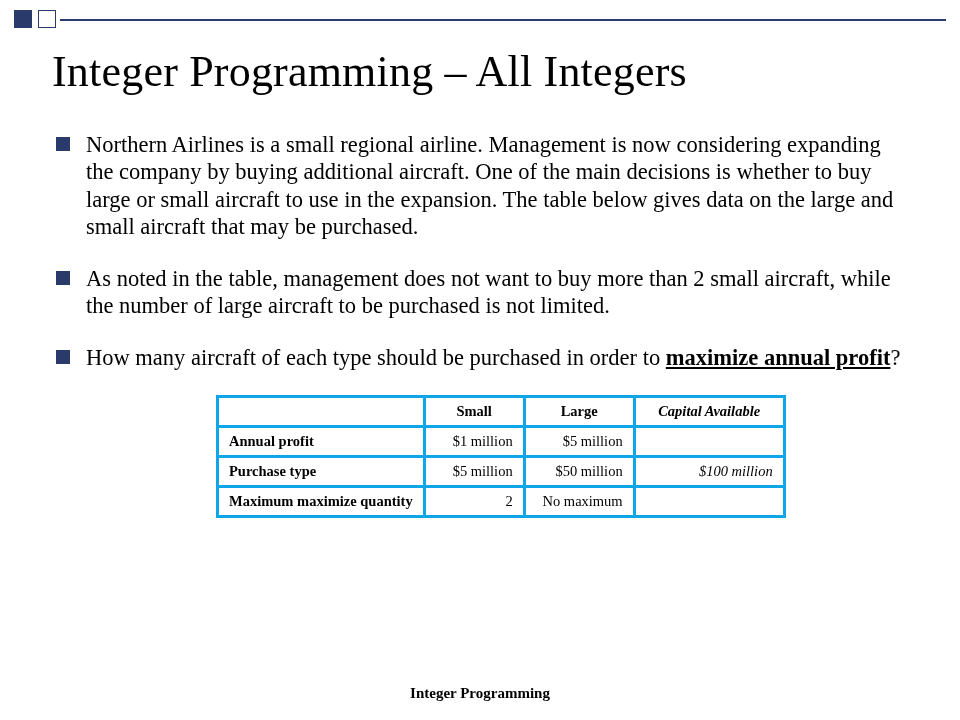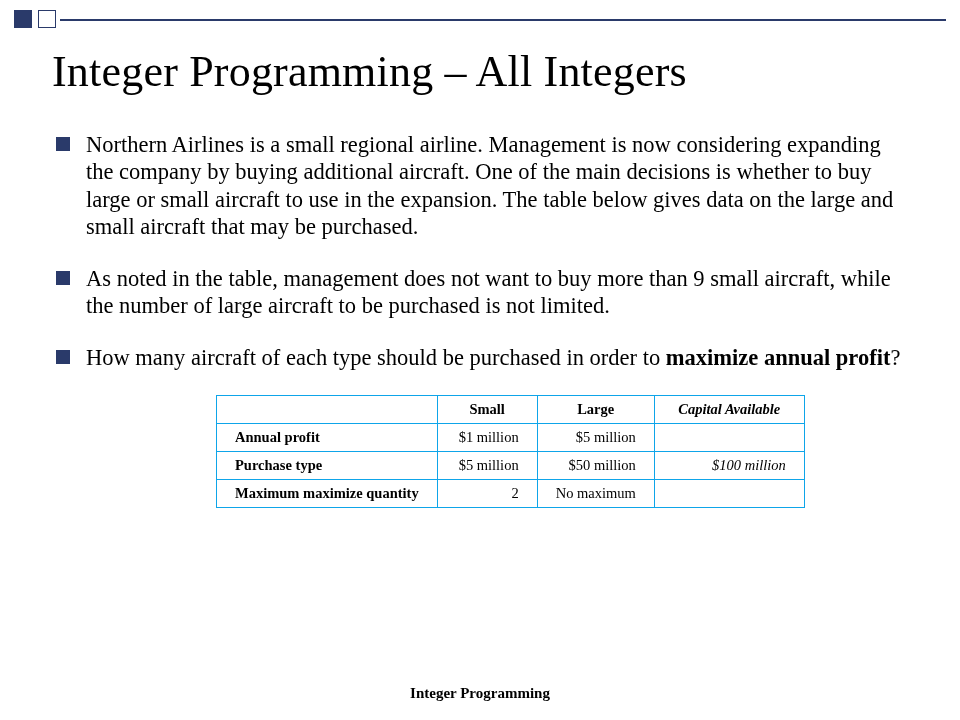--- a/index.html
+++ b/index.html
@@ -58,31 +58,32 @@
     content: "";
     position: absolute;
     left: 4px;
     top: 6px;
     width: 14px;
     height: 14px;
     background: #2a3a6a;
   }
   .emph {
     font-weight: 700;
+    text-decoration: underline;
   }
   .tbl-wrap {
     margin: 20px 0 0 164px;
   }
   table {
     border-collapse: collapse;
     font-size: 14.5px;
   }
   td {
-    border: 1px solid #0ea5e9;
-    padding: 5px 18px;
+    border: 3px solid #0ea5e9;
+    padding: 5px 10px;
     height: 28px;
     vertical-align: middle;
     white-space: nowrap;
   }
   .hdr { font-weight: 700; text-align: center; }
   .rowlabel { text-align: left; font-weight: bold; }
   .c { text-align: right; }
   .col0 { width: 198px; }
   .col1 { width: 100px; }
   .col2 { width: 110px; }
@@ -104,21 +105,21 @@
   <div class="sq filled"></div>
   <div class="sq open"></div>
 </div>
 <div class="rule"></div>
 
 <div class="slide">
   <h1 class="title">Integer Programming – All Integers</h1>
 
   <ul class="bullets">
     <li><span>Northern Airlines is a small regional airline.  Management is now considering expanding the company by buying additional aircraft.  One of the main decisions is whether to buy large or small aircraft to use in the expansion.  The table below gives data on the large and small aircraft that may be purchased.</span></li>
-    <li><span>As noted in the table, management does not want to buy more than 9 small aircraft, while the number of large aircraft to be purchased is not limited.</span></li>
+    <li><span>As noted in the table, management does not want to buy more than 2 small aircraft, while the number of large aircraft to be purchased is not limited.</span></li>
     <li>
       <span>How many aircraft of each type should be purchased in order to </span><span class="emph">maximize annual profit</span><span>?</span>
     </li>
   </ul>
 
   <div class="tbl-wrap">
     <table>
       <tbody>
           <tr>
         <td class="col0"></td>

